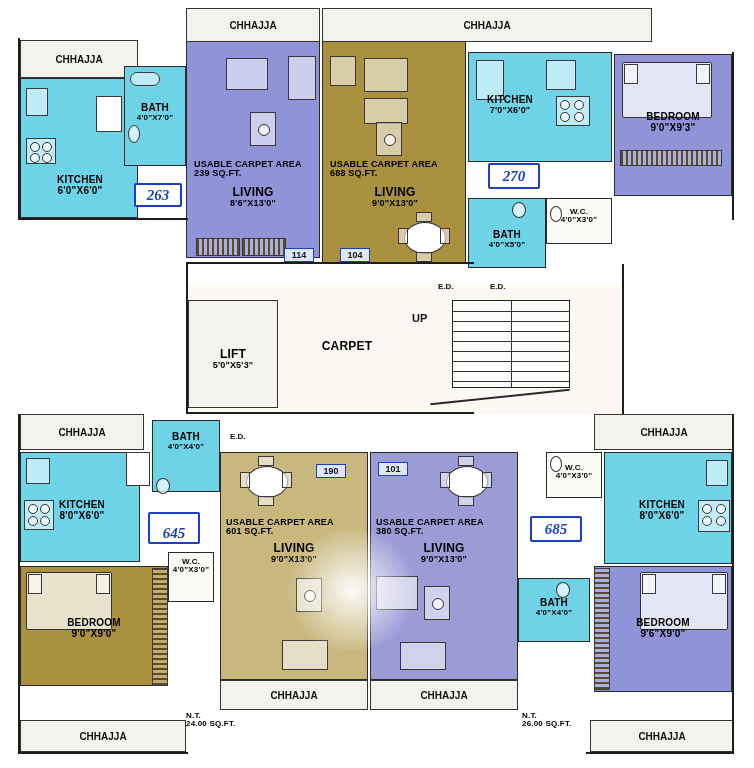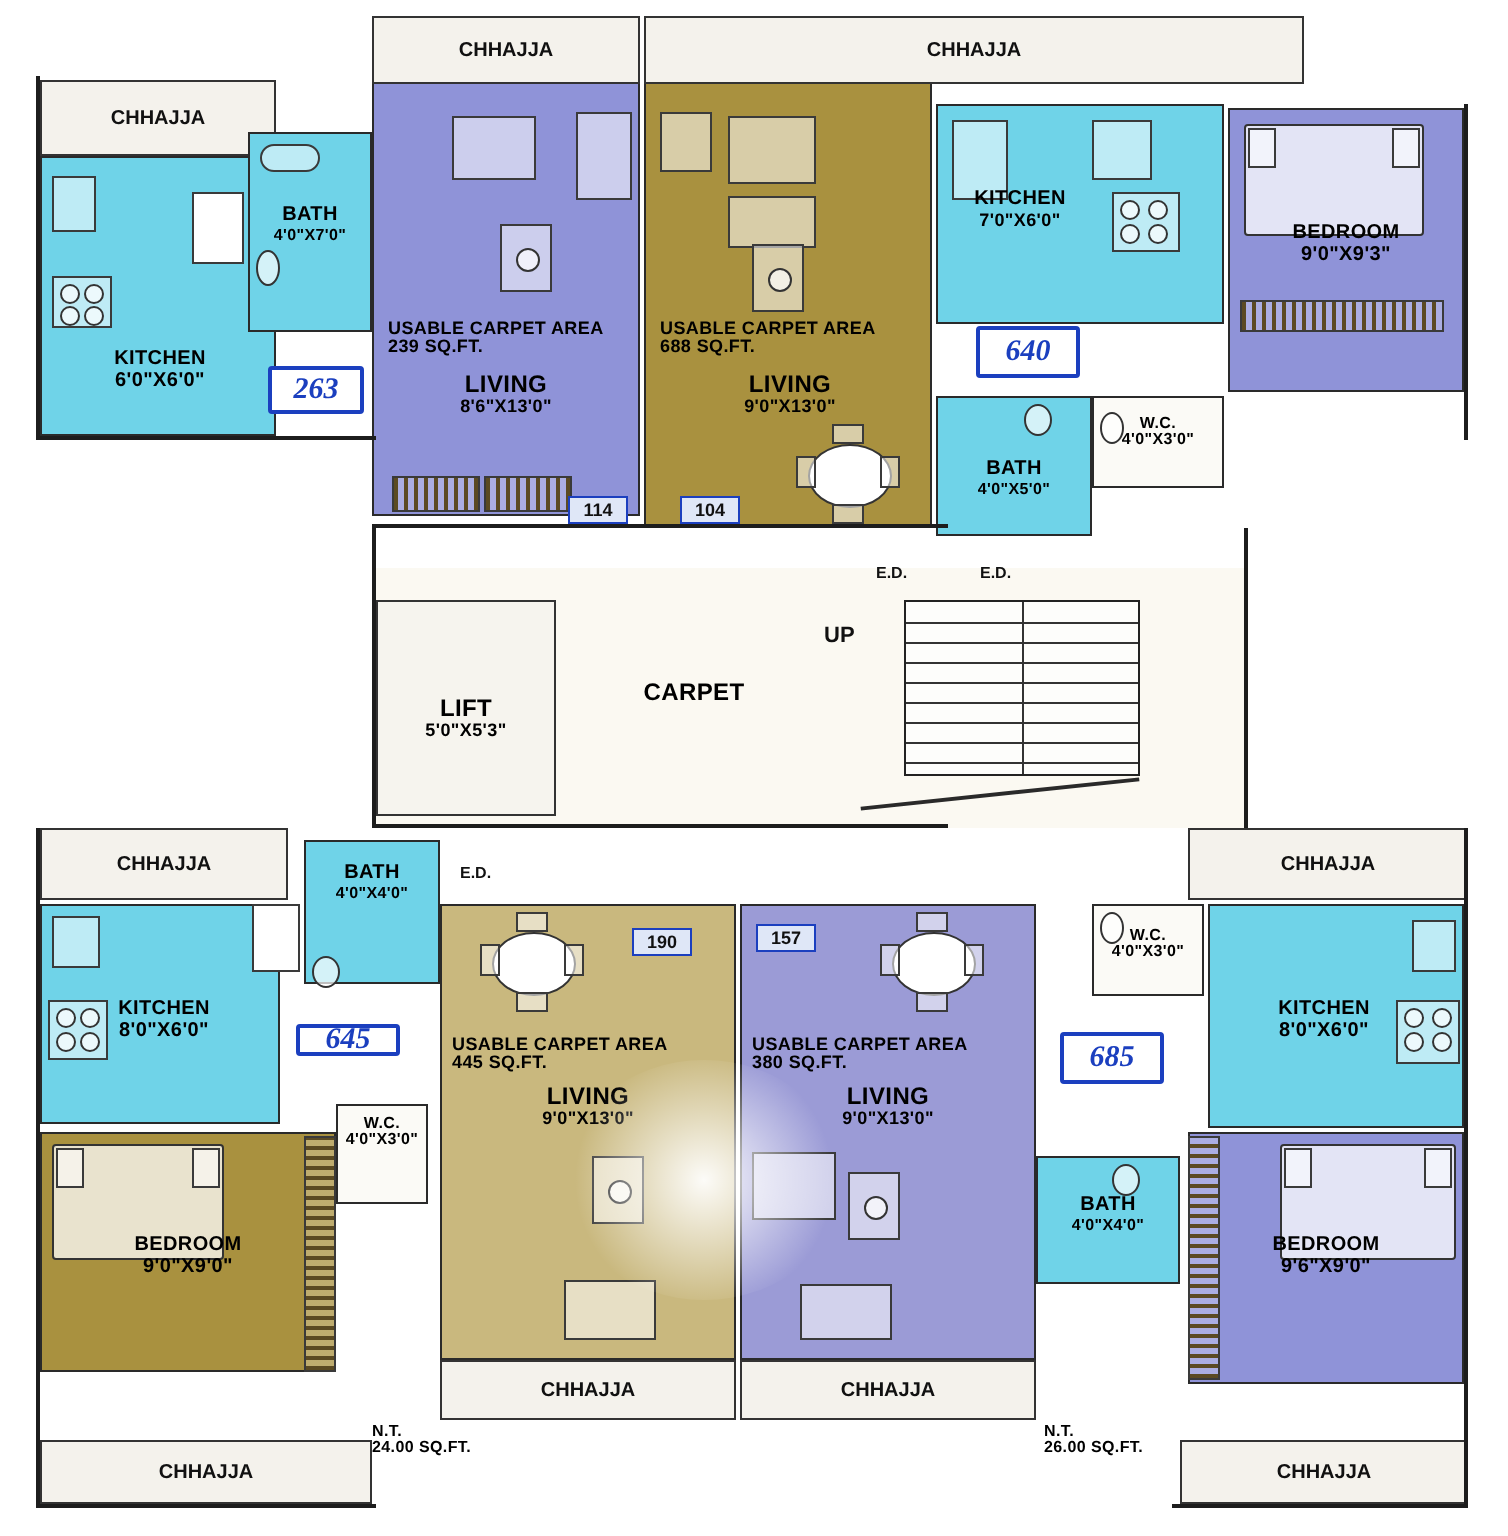--- a/index.html
+++ b/index.html
@@ -117,21 +117,21 @@
   </div>
   <div class="tbl" style="left:404px;top:222px;width:40px;height:30px;"></div>
   <div class="furn" style="left:398px;top:228px;width:10px;height:16px;"></div>
   <div class="furn" style="left:440px;top:228px;width:10px;height:16px;"></div>
   <div class="furn" style="left:416px;top:212px;width:16px;height:10px;"></div>
   <div class="furn" style="left:416px;top:252px;width:16px;height:10px;"></div>
   <div class="doorno" style="left:340px;top:248px;width:30px;height:14px;">
       <span>104</span>
     </div>
   <div class="code" style="left:488px;top:163px;width:52px;height:26px;">
-      <span>640</span>
+      <span>270</span>
     </div>
 
   <div class="room cyan" style="left:468px;top:52px;width:144px;height:110px;"></div>
   <div class="furn" style="left:476px;top:60px;width:28px;height:40px;"></div>
   <div class="furn" style="left:546px;top:60px;width:30px;height:30px;"></div>
   <div class="furn" style="left:556px;top:96px;width:34px;height:30px;"></div>
   <div class="circ" style="left:560px;top:100px;width:8px;height:8px;"></div>
   <div class="circ" style="left:574px;top:100px;width:8px;height:8px;"></div>
   <div class="circ" style="left:560px;top:112px;width:8px;height:8px;"></div>
   <div class="circ" style="left:574px;top:112px;width:8px;height:8px;"></div>
@@ -237,33 +237,33 @@
   </div>
 
   <div class="room tanlt" style="left:220px;top:452px;width:148px;height:228px;background:#c9b87e;"></div>
   <div class="tbl" style="left:246px;top:466px;width:40px;height:30px;"></div>
   <div class="furn" style="left:240px;top:472px;width:10px;height:16px;"></div>
   <div class="furn" style="left:282px;top:472px;width:10px;height:16px;"></div>
   <div class="furn" style="left:258px;top:456px;width:16px;height:10px;"></div>
   <div class="furn" style="left:258px;top:496px;width:16px;height:10px;"></div>
   <div class="lbl sm" style="left:222px;top:518px;width:144px;text-align:left;padding-left:4px;">
     <span class="s">USABLE CARPET AREA</span>
-    <span class="s">445 SQ.FT.</span>
+    <span class="s">601 SQ.FT.</span>
   </div>
   <div class="lbl lg" style="left:222px;top:542px;width:144px;">
     <span class="s">LIVING</span>
     <span class="s sm">9'0"X13'0"</span>
   </div>
   <div class="furn" style="left:296px;top:578px;width:26px;height:34px;"></div>
   <div class="circ" style="left:304px;top:590px;width:10px;height:10px;"></div>
   <div class="furn" style="left:282px;top:640px;width:46px;height:30px;"></div>
   <div class="doorno" style="left:316px;top:464px;width:30px;height:14px;">
       <span>190</span>
     </div>
-  <div class="code" style="left:148px;top:512px;width:52px;height:16px;">
+  <div class="code" style="left:148px;top:512px;width:52px;height:32px;align-items:flex-end;">
       <span>645</span>
     </div>
 
   <div class="room blue" style="left:370px;top:452px;width:148px;height:228px;background:#9b9bd6;"></div>
   <div class="tbl" style="left:446px;top:466px;width:40px;height:30px;"></div>
   <div class="furn" style="left:440px;top:472px;width:10px;height:16px;"></div>
   <div class="furn" style="left:482px;top:472px;width:10px;height:16px;"></div>
   <div class="furn" style="left:458px;top:456px;width:16px;height:10px;"></div>
   <div class="furn" style="left:458px;top:496px;width:16px;height:10px;"></div>
   <div class="lbl sm" style="left:372px;top:518px;width:144px;text-align:left;padding-left:4px;">
@@ -272,21 +272,21 @@
   </div>
   <div class="lbl lg" style="left:372px;top:542px;width:144px;">
     <span class="s">LIVING</span>
     <span class="s sm">9'0"X13'0"</span>
   </div>
   <div class="furn" style="left:376px;top:576px;width:42px;height:34px;"></div>
   <div class="furn" style="left:400px;top:642px;width:46px;height:28px;"></div>
   <div class="furn" style="left:424px;top:586px;width:26px;height:34px;"></div>
   <div class="circ" style="left:432px;top:598px;width:10px;height:10px;"></div>
   <div class="doorno" style="left:378px;top:462px;width:30px;height:14px;">
-      <span>157</span>
+      <span>101</span>
     </div>
   <div class="code" style="left:530px;top:516px;width:52px;height:26px;">
       <span>685</span>
     </div>
 
   <div class="glow" style="left:282px;top:530px;width:140px;height:120px;"></div>
 
   <div class="room white" style="left:546px;top:452px;width:56px;height:46px;"></div>
   <div class="lbl tiny" style="left:546px;top:464px;width:56px;">
     <span class="s">W.C.</span>

